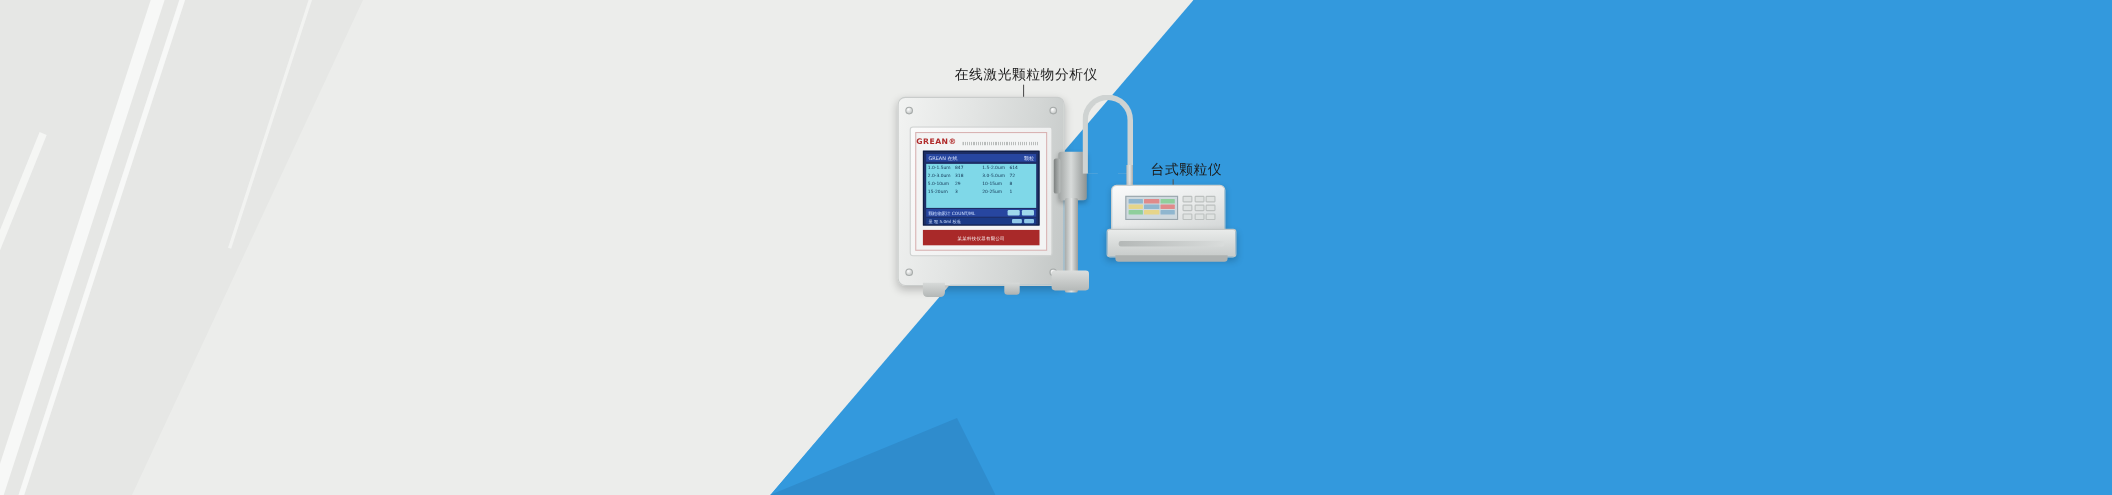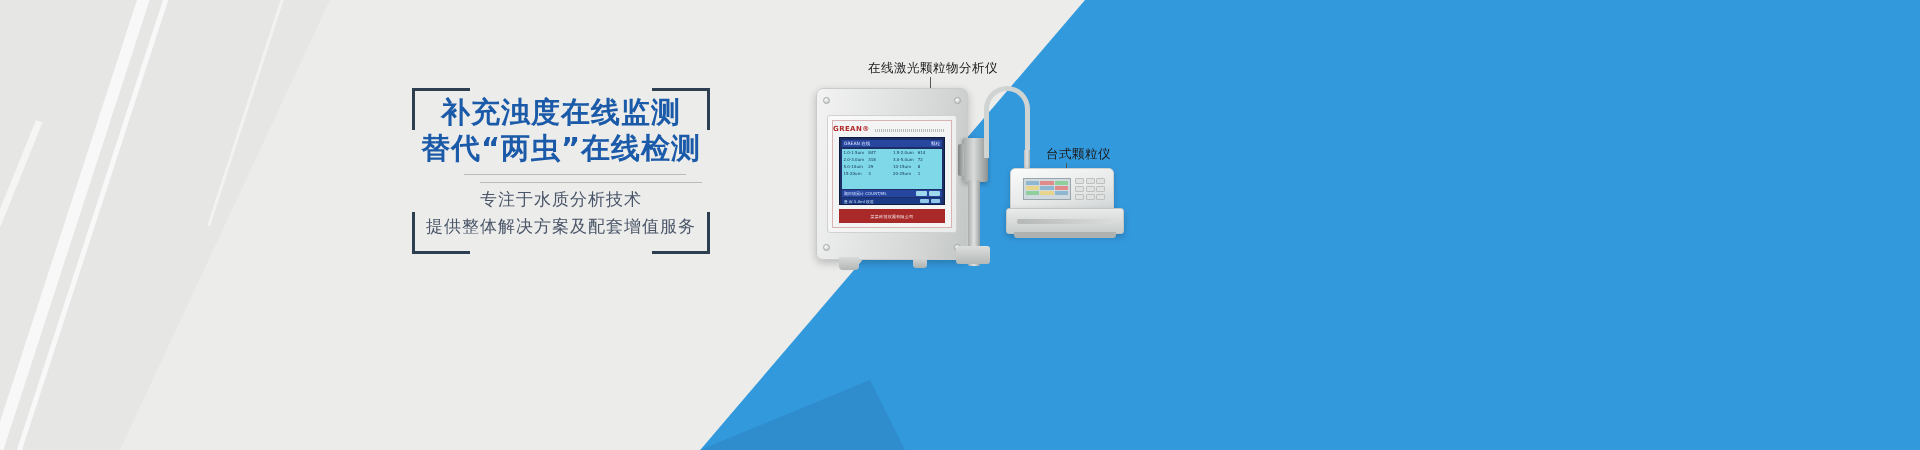--- a/index.html
+++ b/index.html
@@ -259,39 +259,20 @@
 
   <div class="blue-main"></div>
   <div class="gray-panel"></div>
   <div class="gray-shade"></div>
   <div class="blue-dark-wedge"></div>
   <div class="stripe s1"></div>
   <div class="stripe s2"></div>
   <div class="stripe s3"></div>
   <div class="stripe s4"></div>
 
-  <div class="text-block">
-    <span class="corner tl"></span>
-    <span class="corner tr"></span>
-    <span class="corner bl"></span>
-    <span class="corner br"></span>
-
-    <div class="headline">
-      <span class="l1">补充浊度在线监测</span>
-      <span class="l2">替代“两虫”在线检测</span>
-    </div>
-
-    <div class="rule-wrap">
-      <span class="rule r1"></span>
-      <span class="rule r2"></span>
-    </div>
-
-    <div class="subline">专注于水质分析技术</div>
-    <div class="subline">提供整体解决方案及配套增值服务</div>
-  </div>
 
   <div class="dev-label analyzer">在线激光颗粒物分析仪</div>
   <span class="leader l-analyzer"></span>
   <div class="dev-label bench">台式颗粒仪</div>
   <span class="leader l-bench"></span>
 
   <div class="analyzer">
     <div class="an-body">
       <span class="an-screw a"></span>
       <span class="an-screw b"></span>

